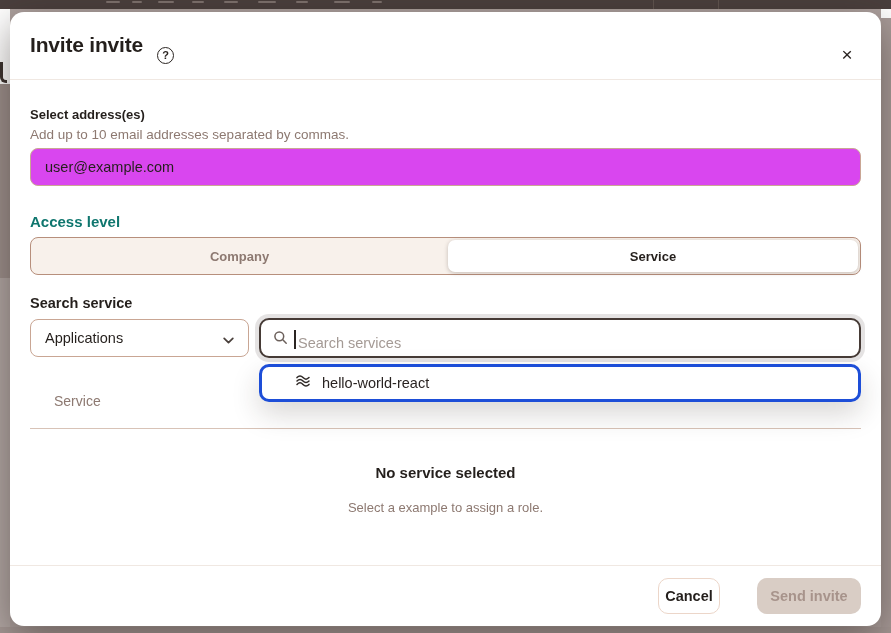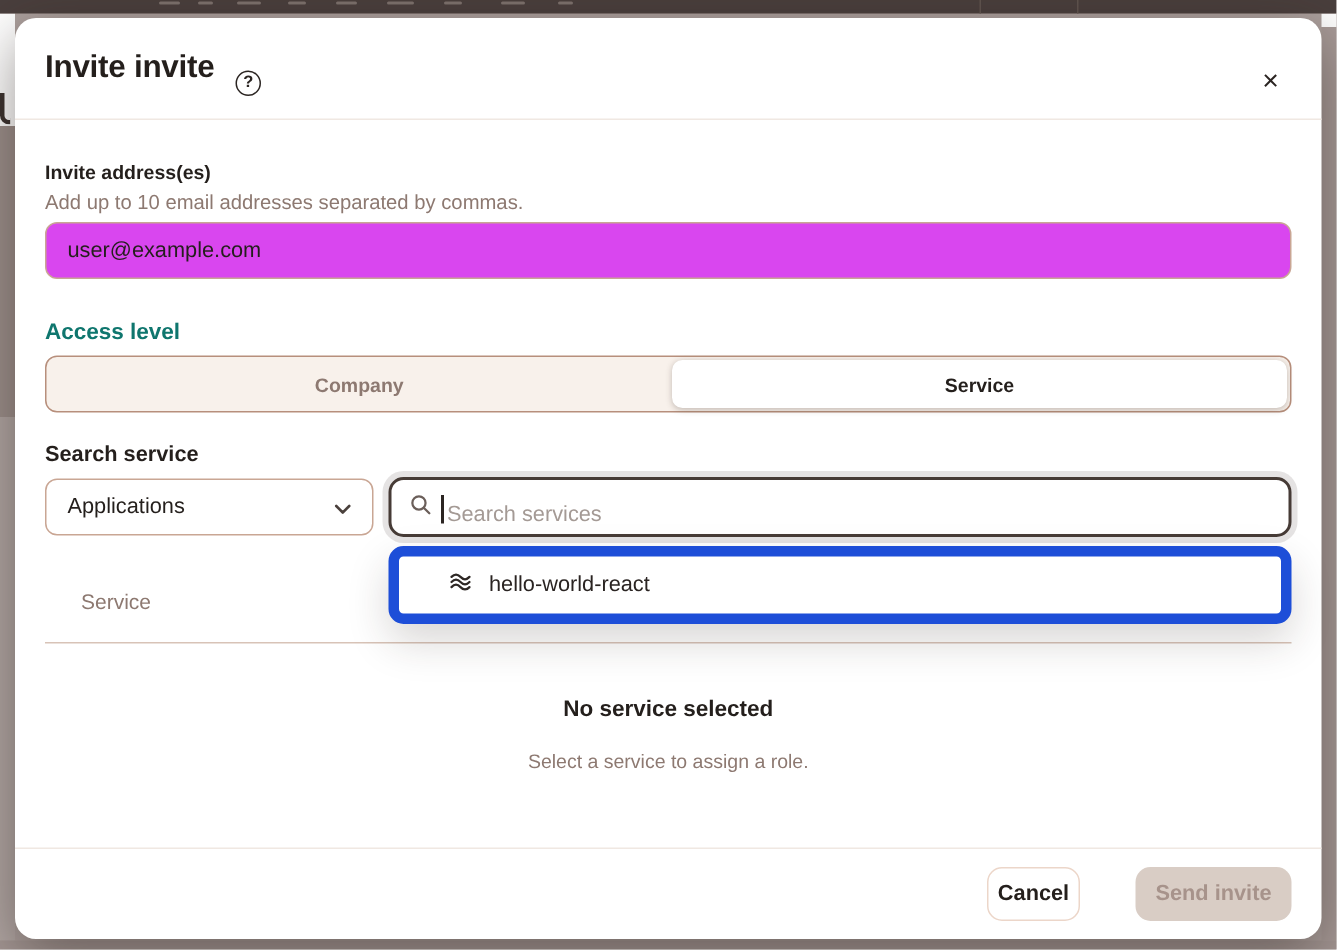--- a/index.html
+++ b/index.html
@@ -105,22 +105,22 @@
   .search-caret { position:absolute; left:33px; top:10px; width:1.5px; height:19px; background:#2b2522; }
   .search-input {
     flex:1; border:none; outline:none; background:transparent;
     font-size:14.5px; color:#241f1c; font-family:"Liberation Sans", sans-serif;
     padding-left:4px;
     margin-top:10px;
   }
   .search-input::placeholder { color:#a49a95; opacity:1; }
 
   .results-panel {
-    position:absolute; left:249px; top:352px; width:602px; height:52px;
-    background:#fff; border-radius:10px; border:7px solid #1d4ed8;
+    position:absolute; left:249px; top:352px; width:602px; height:38px;
+    background:#fff; border-radius:10px; border:3px solid #1d4ed8;
     box-shadow:0 12px 28px rgba(45,35,30,0.18); z-index:3;
   }
   .result-item {
     display:flex; align-items:center; height:100%; padding-left:33px; gap:11px;
     cursor:pointer; border-radius:10px;
   }
   .result-item-label { font-size:14.5px; color:#2a2422; }
 
   .service-col-header { position:absolute; left:44px; top:381px; font-size:14px; color:#8d7971; }
   .list-divider { position:absolute; left:20px; top:416px; width:831px; height:1px; background:#d8c3b7; }
@@ -170,21 +170,21 @@
 
 <div class="modal">
 
   <div class="modal-header">
     <div class="modal-title">Invite invite</div>
     <div class="help-icon">?</div>
     <button class="close-btn">×</button>
   </div>
   <div class="header-divider"></div>
 
-  <div class="email-label">Invite address(es)</div>
+  <div class="email-label">Select address(es)</div>
   <div class="email-helper">Add up to 10 email addresses separated by commas.</div>
   <input class="email-input" type="text" value="user@example.com" style="">
 
   <div class="access-label">Access level</div>
   <div class="segmented">
     <div class="seg-option-left">Company</div>
     <div class="seg-option-selected">Service</div>
   </div>
 
   <div class="service-label">Search service</div>
@@ -219,19 +219,19 @@
         </svg>
       </span>
       <span class="result-item-label">hello-world-react</span>
     </div>
   </div>
 
   <div class="service-col-header">Service</div>
   <div class="list-divider"></div>
 
   <div class="empty-title">No service selected</div>
-  <div class="empty-sub">Select a service to assign a role.</div>
+  <div class="empty-sub">Select a example to assign a role.</div>
 
   <div class="footer-divider"></div>
   <button class="cancel-btn">Cancel</button>
   <button class="send-btn" disabled="">Send invite</button>
 
 </div>
 
 </body></html>

